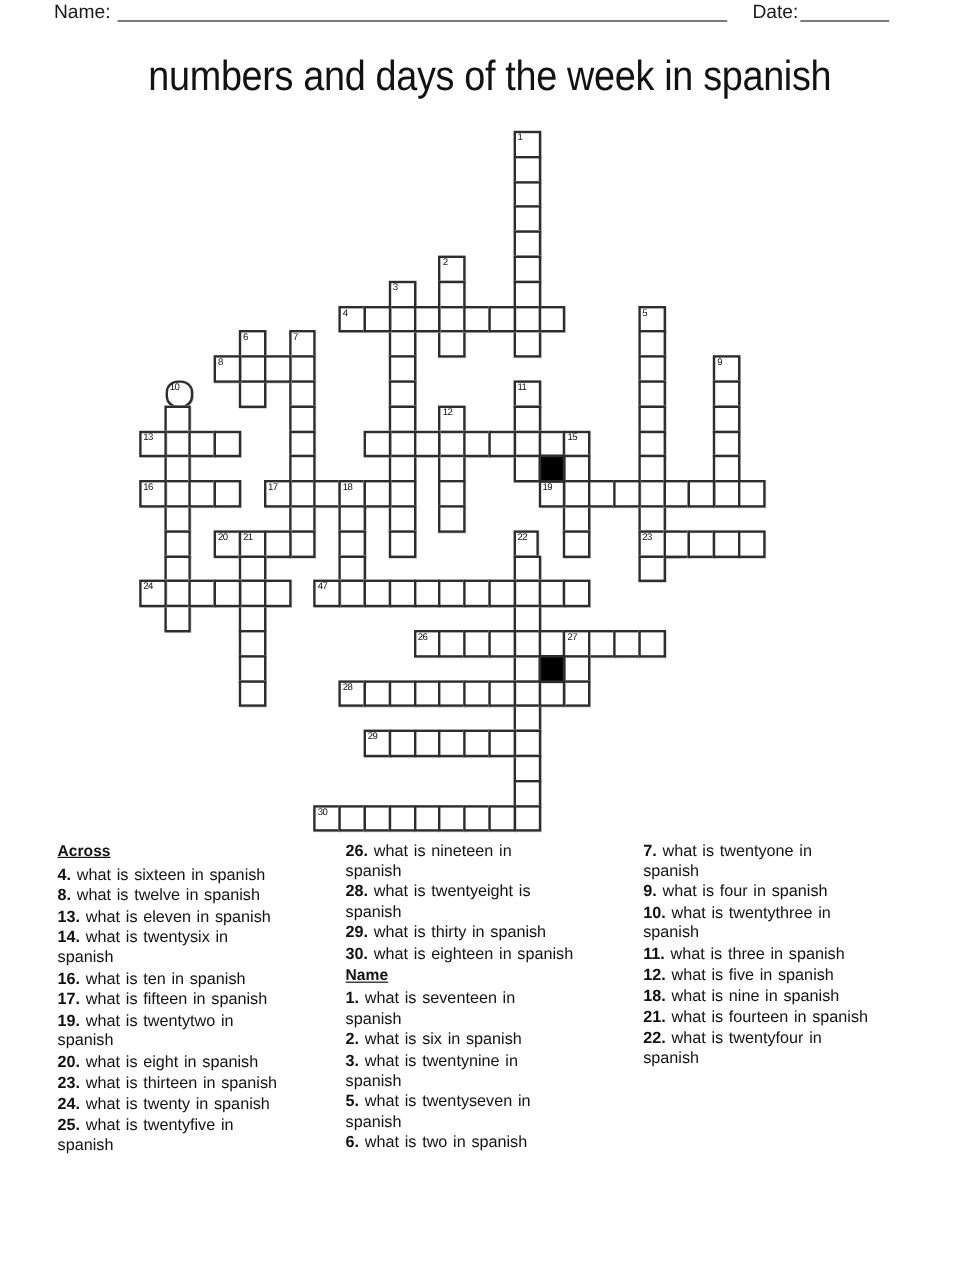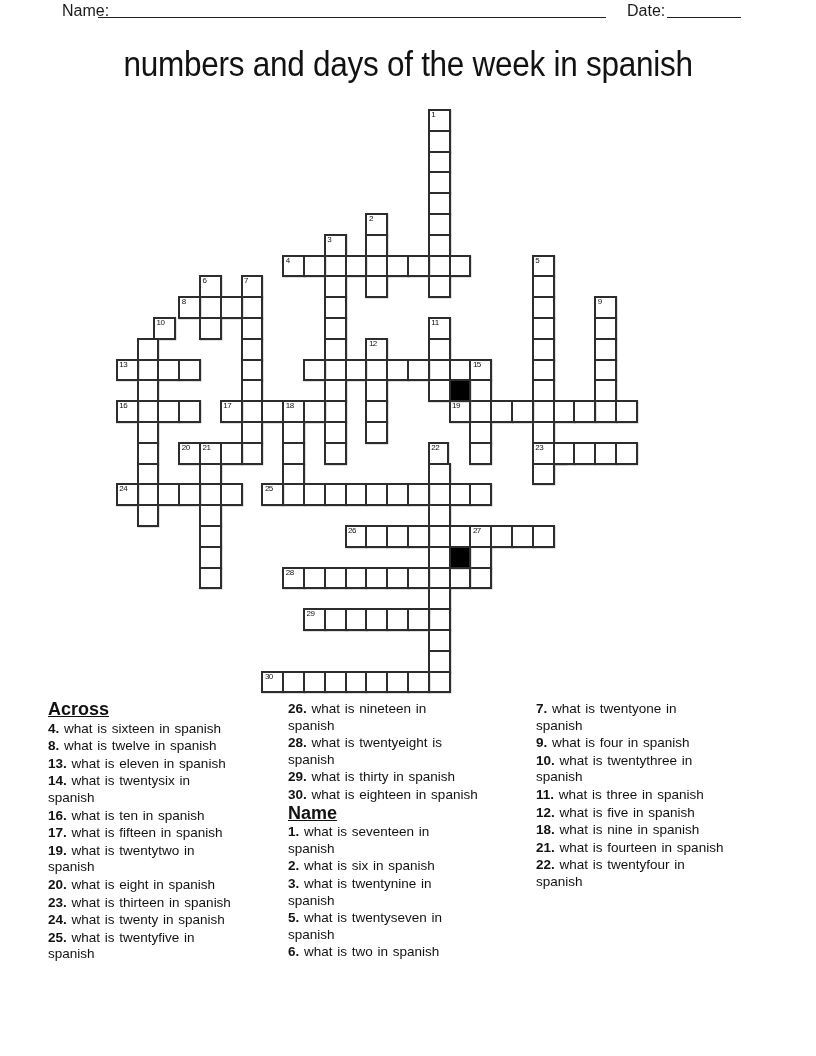--- a/index.html
+++ b/index.html
@@ -26,27 +26,27 @@
   .cell.black { background:#000000; }
   .cellnum {
     position:absolute; top:0px; left:1.5px; font-size:8px; line-height:8px;
     color:#111; letter-spacing:-0.5px;
   }
   
   .clues-col { position:absolute; top:701px; font-size:13.5px; line-height:16.6px;
     color:#121212; word-spacing:1px; }
   .clue { white-space:pre-line; margin:0 0 1px 0; }
   .clue b { font-weight:700; }
-  .clue-heading { font-size:18px; font-weight:700; text-decoration:underline;
+  .clue-heading { font-size:13px; font-weight:700; text-decoration:underline;
     margin:0 0 3px 0; }
 </style>
 </head>
 <body>
 
-<div class="abs hdr-label" style="left:62px; top:2px;">Name:</div>
+<div class="abs hdr-label" style="left:45px; top:2px;">Name:</div>
 <div class="hline" style="left:98px; width:508px; top:17px;"></div>
 <div class="abs hdr-label" style="left:627px; top:2px;">Date:</div>
 <div class="hline" style="left:667px; width:74px; top:17px;"></div>
 
 <div class="title-wrap">
   <div class="title">numbers and days of the week in spanish</div>
 </div>
 
 <div id="grid">
     <div class="cell" style="left: 427.8px; top: 109px; width: 22.8px; height: 22.8px;">
@@ -123,21 +123,21 @@
     </div>
     <div class="cell" style="left: 219.8px; top: 296.2px; width: 22.8px; height: 22.8px;"></div>
     <div class="cell" style="left: 594.2px; top: 296.2px; width: 22.8px; height: 22.8px;">
       <span class="cellnum">9</span>
     </div>
     <div class="cell" style="left: 594.2px; top: 317px; width: 22.8px; height: 22.8px;"></div>
     <div class="cell" style="left: 594.2px; top: 337.8px; width: 22.8px; height: 22.8px;"></div>
     <div class="cell" style="left: 594.2px; top: 358.6px; width: 22.8px; height: 22.8px;"></div>
     <div class="cell" style="left: 594.2px; top: 379.4px; width: 22.8px; height: 22.8px;"></div>
     <div class="cell" style="left: 594.2px; top: 400.2px; width: 22.8px; height: 22.8px;"></div>
-    <div class="cell" style="left: 153px; top: 317px; width: 22.8px; height: 22.8px;">
+    <div class="cell" style="left: 138px; top: 317px; width: 22.8px; height: 22.8px; border-radius: 10px;">
       <span class="cellnum">10</span>
     </div>
     <div class="cell" style="left: 136.6px; top: 337.8px; width: 22.8px; height: 22.8px;"></div>
     <div class="cell" style="left: 136.6px; top: 358.6px; width: 22.8px; height: 22.8px;"></div>
     <div class="cell" style="left: 136.6px; top: 379.4px; width: 22.8px; height: 22.8px;"></div>
     <div class="cell" style="left: 136.6px; top: 400.2px; width: 22.8px; height: 22.8px;"></div>
     <div class="cell" style="left: 136.6px; top: 421px; width: 22.8px; height: 22.8px;"></div>
     <div class="cell" style="left: 136.6px; top: 441.8px; width: 22.8px; height: 22.8px;"></div>
     <div class="cell" style="left: 136.6px; top: 462.6px; width: 22.8px; height: 22.8px;"></div>
     <div class="cell" style="left: 136.6px; top: 483.4px; width: 22.8px; height: 22.8px;"></div>
@@ -231,21 +231,21 @@
     <div class="cell" style="left: 573.4px; top: 441.8px; width: 22.8px; height: 22.8px;"></div>
     <div class="cell" style="left: 594.2px; top: 441.8px; width: 22.8px; height: 22.8px;"></div>
     <div class="cell" style="left: 615px; top: 441.8px; width: 22.8px; height: 22.8px;"></div>
     <div class="cell" style="left: 115.8px; top: 483.4px; width: 22.8px; height: 22.8px;">
       <span class="cellnum">24</span>
     </div>
     <div class="cell" style="left: 157.4px; top: 483.4px; width: 22.8px; height: 22.8px;"></div>
     <div class="cell" style="left: 178.2px; top: 483.4px; width: 22.8px; height: 22.8px;"></div>
     <div class="cell" style="left: 219.8px; top: 483.4px; width: 22.8px; height: 22.8px;"></div>
     <div class="cell" style="left: 261.4px; top: 483.4px; width: 22.8px; height: 22.8px;">
-      <span class="cellnum">25</span>
+      <span class="cellnum">47</span>
     </div>
     <div class="cell" style="left: 303px; top: 483.4px; width: 22.8px; height: 22.8px;"></div>
     <div class="cell" style="left: 323.8px; top: 483.4px; width: 22.8px; height: 22.8px;"></div>
     <div class="cell" style="left: 344.6px; top: 483.4px; width: 22.8px; height: 22.8px;"></div>
     <div class="cell" style="left: 365.4px; top: 483.4px; width: 22.8px; height: 22.8px;"></div>
     <div class="cell" style="left: 386.2px; top: 483.4px; width: 22.8px; height: 22.8px;"></div>
     <div class="cell" style="left: 407px; top: 483.4px; width: 22.8px; height: 22.8px;"></div>
     <div class="cell" style="left: 448.6px; top: 483.4px; width: 22.8px; height: 22.8px;"></div>
     <div class="cell" style="left: 469.4px; top: 483.4px; width: 22.8px; height: 22.8px;"></div>
     <div class="cell" style="left: 344.6px; top: 525px; width: 22.8px; height: 22.8px;">

